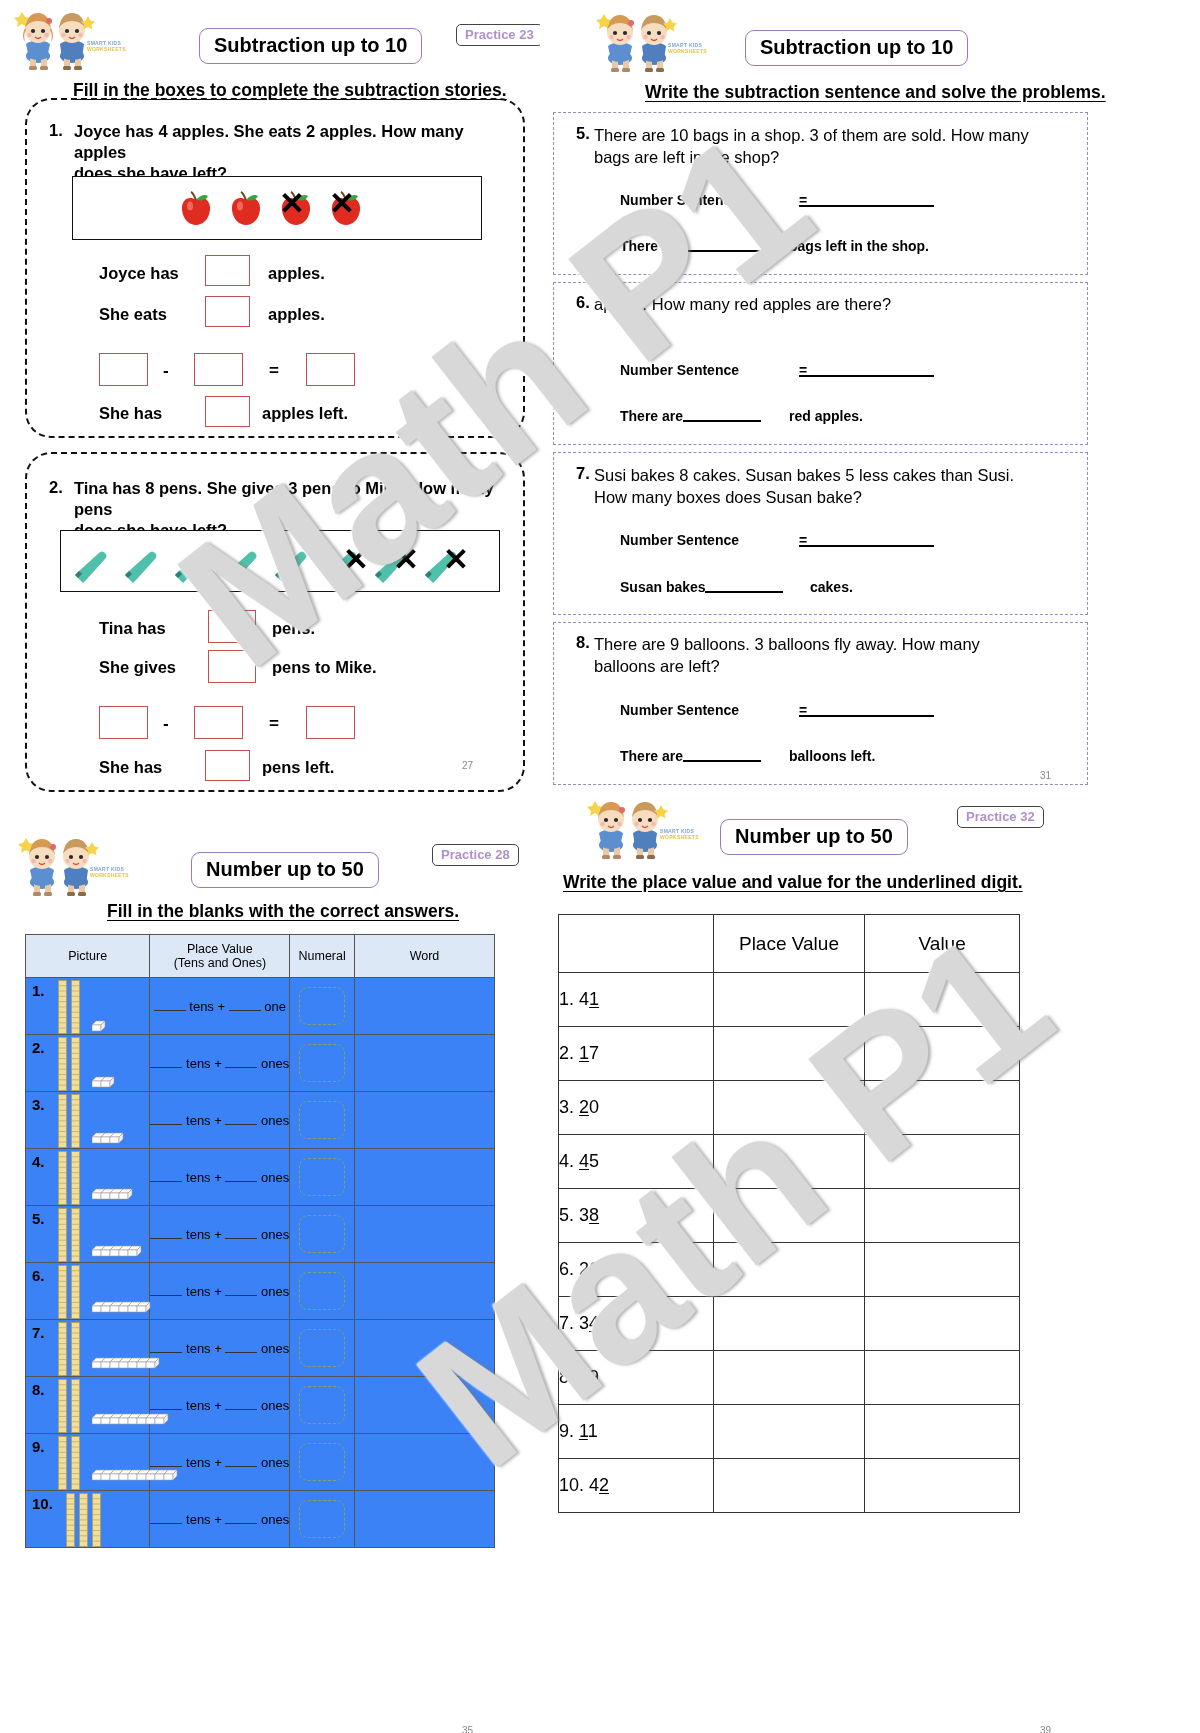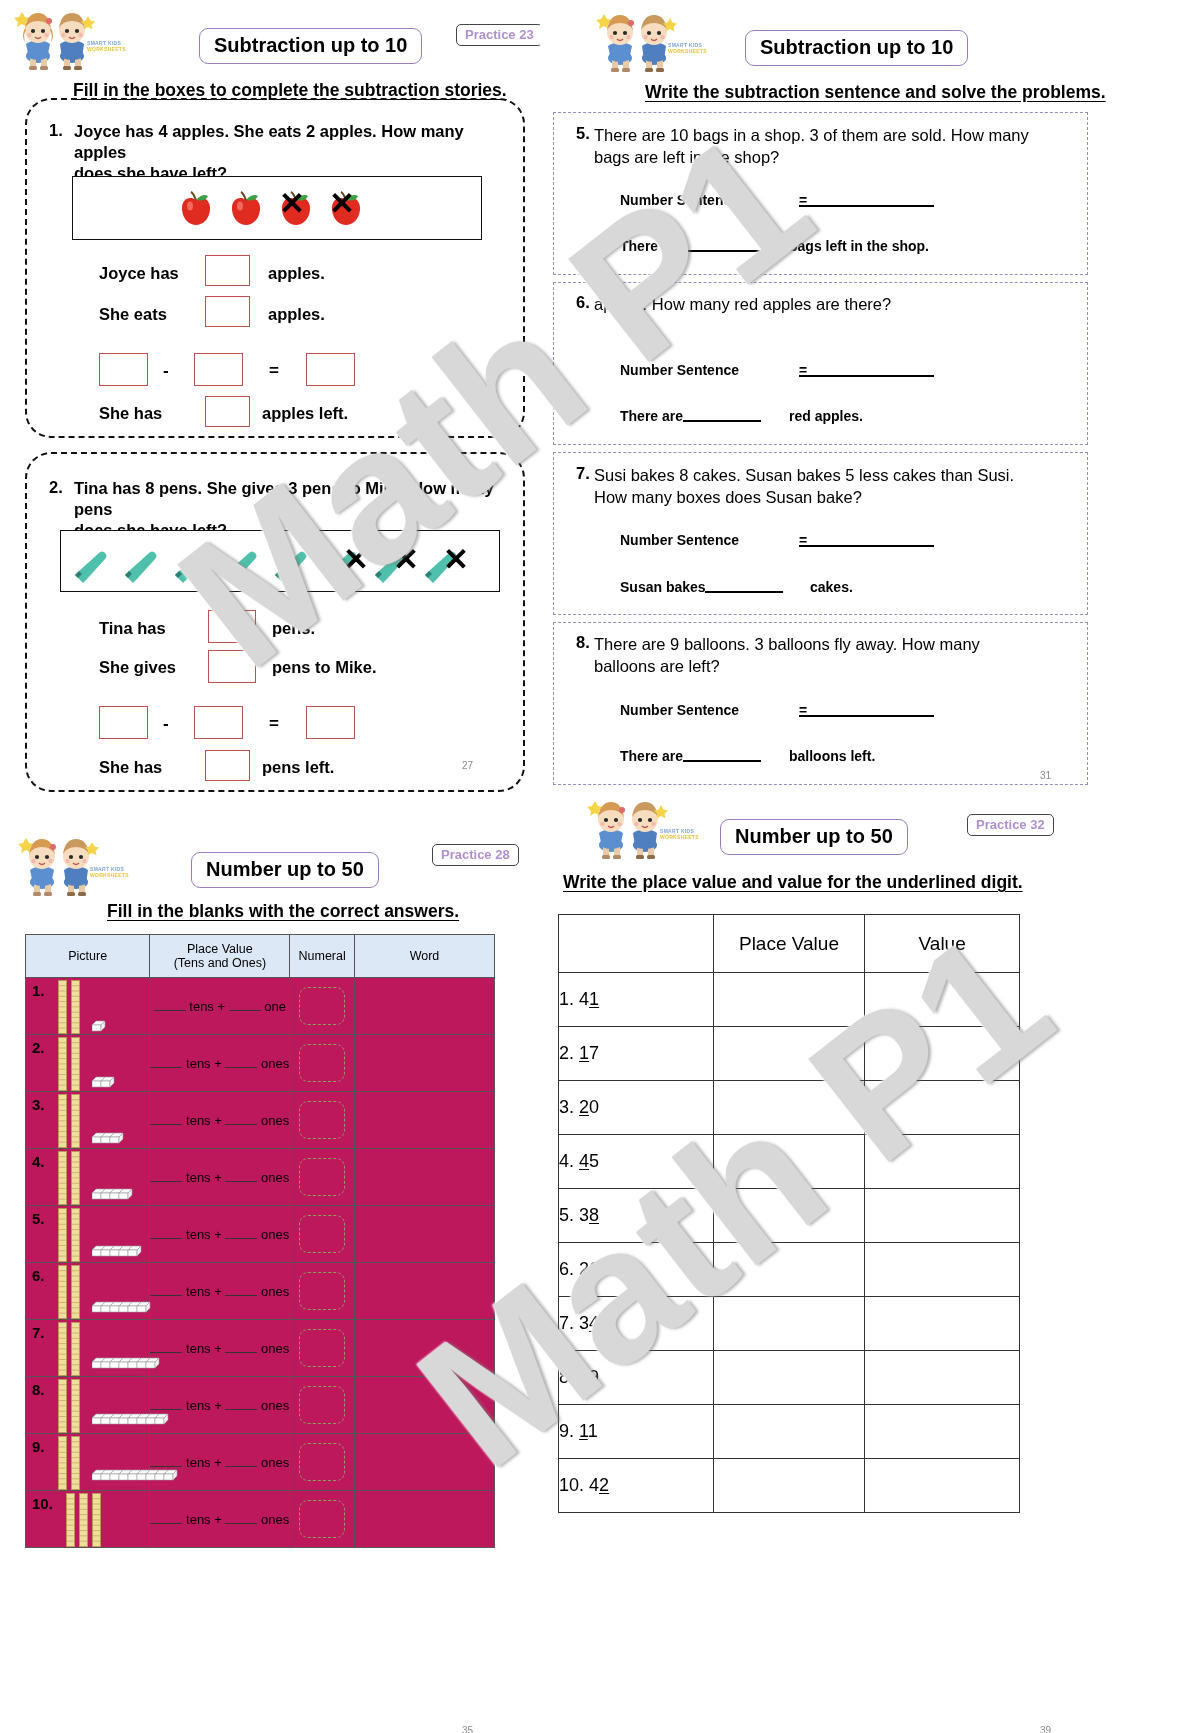--- a/index.html
+++ b/index.html
@@ -78,21 +78,21 @@
 
   
   .ns-box { position:absolute; border:1.4px dashed #8f8fbf; }
   .ns-num { position:absolute; font-size:16.5px; font-weight:600; }
   .ns-text { position:absolute; font-size:16.5px; line-height:22px; font-weight:400; }
   .ns-label { position:absolute; font-size:14px; font-weight:700; white-space:nowrap;margin-left:25px; }
   .blank-long { display:inline-block; border-bottom:2px solid #000; width:135px; height:15px; }
   .blank-short { display:inline-block; border-bottom:2px solid #000; width:78px; height:14px; }
 
   
-  .tbl { position:absolute; border-collapse:collapse; background:#be185d; }
+  .tbl { position:absolute; border-collapse:collapse; background:#3b82f6; }
   .tbl td, .tbl th { border:1px solid #555; padding:0; }
   .tbl thead th {
     background:#dce8f5;
     font-weight:400;
     font-size:12.5px;
     line-height:14px;
     text-align:center;
     padding:7px 2px;
   }
   .rowidx { position:absolute; left:6px; top:4px; font-size:15px; font-weight:600; }
@@ -984,21 +984,21 @@
         <path d="M78 12 l2.5 4.5 l4.5 1 l-3.5 3.5 l1 4.5 l-4.5 -2.5 l-4.5 2.5 l1 -4.5 l-3.5 -3.5 l4.5 -1z" fill="#f6d44a"></path>
       </g>
     </svg>
   </div>
   <div class="brandline" style="left:120px;top:28px;">
     <div class="b1">SMART KIDS</div>
     <div class="b2">WORKSHEETS</div>
   </div>
 
   <div class="title-pill" style="left:180px;top:19px;">Number up to 50</div>
-  <div class="practice-pill" style="left:427px;top:6px;margin-top:8px;">Practice 32</div>
+  <div class="practice-pill" style="left:417px;top:6px;">Practice 32</div>
   <div class="instruction" style="left:23px;top:72px;text-align:right;">Write the place value and value for the underlined digit.</div>
 
   <table class="tbl2" style="left:18px;top:114px;width:462px;">
     <thead>
       <tr>
         <th style="width:155px;"></th>
         <th style="width:152px;">Place Value</th>
         <th style="width:155px;">Value</th>
       </tr>
     </thead>

